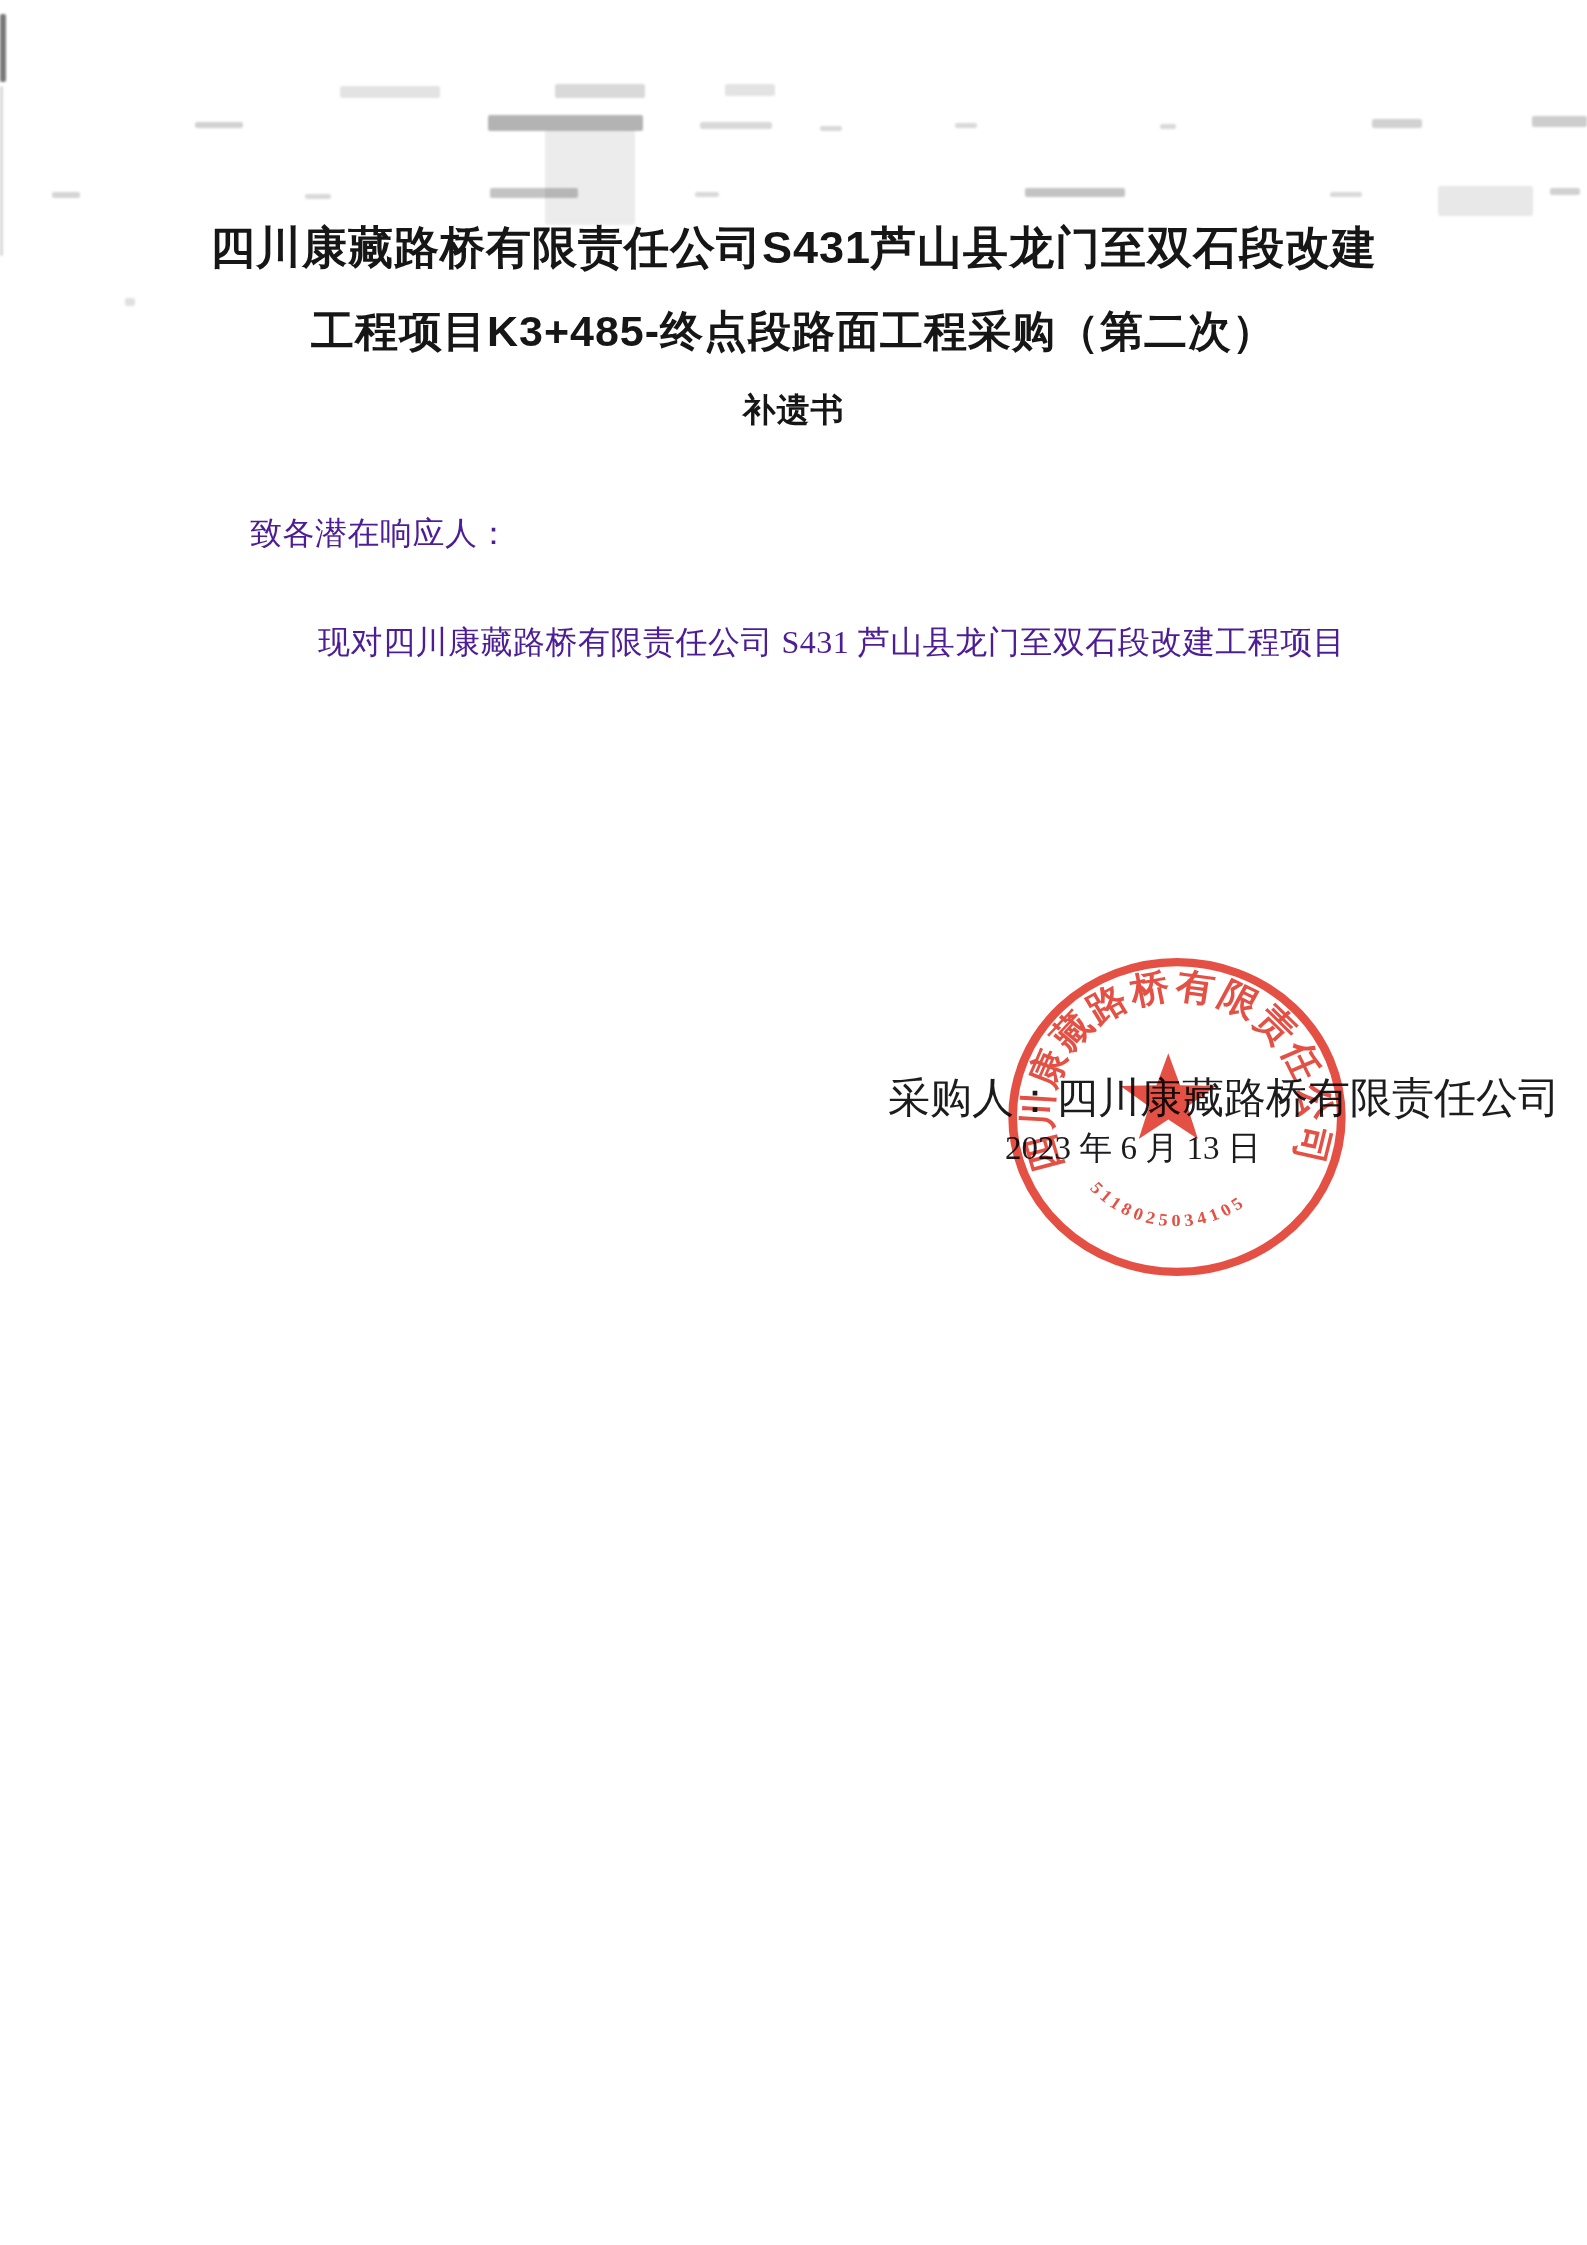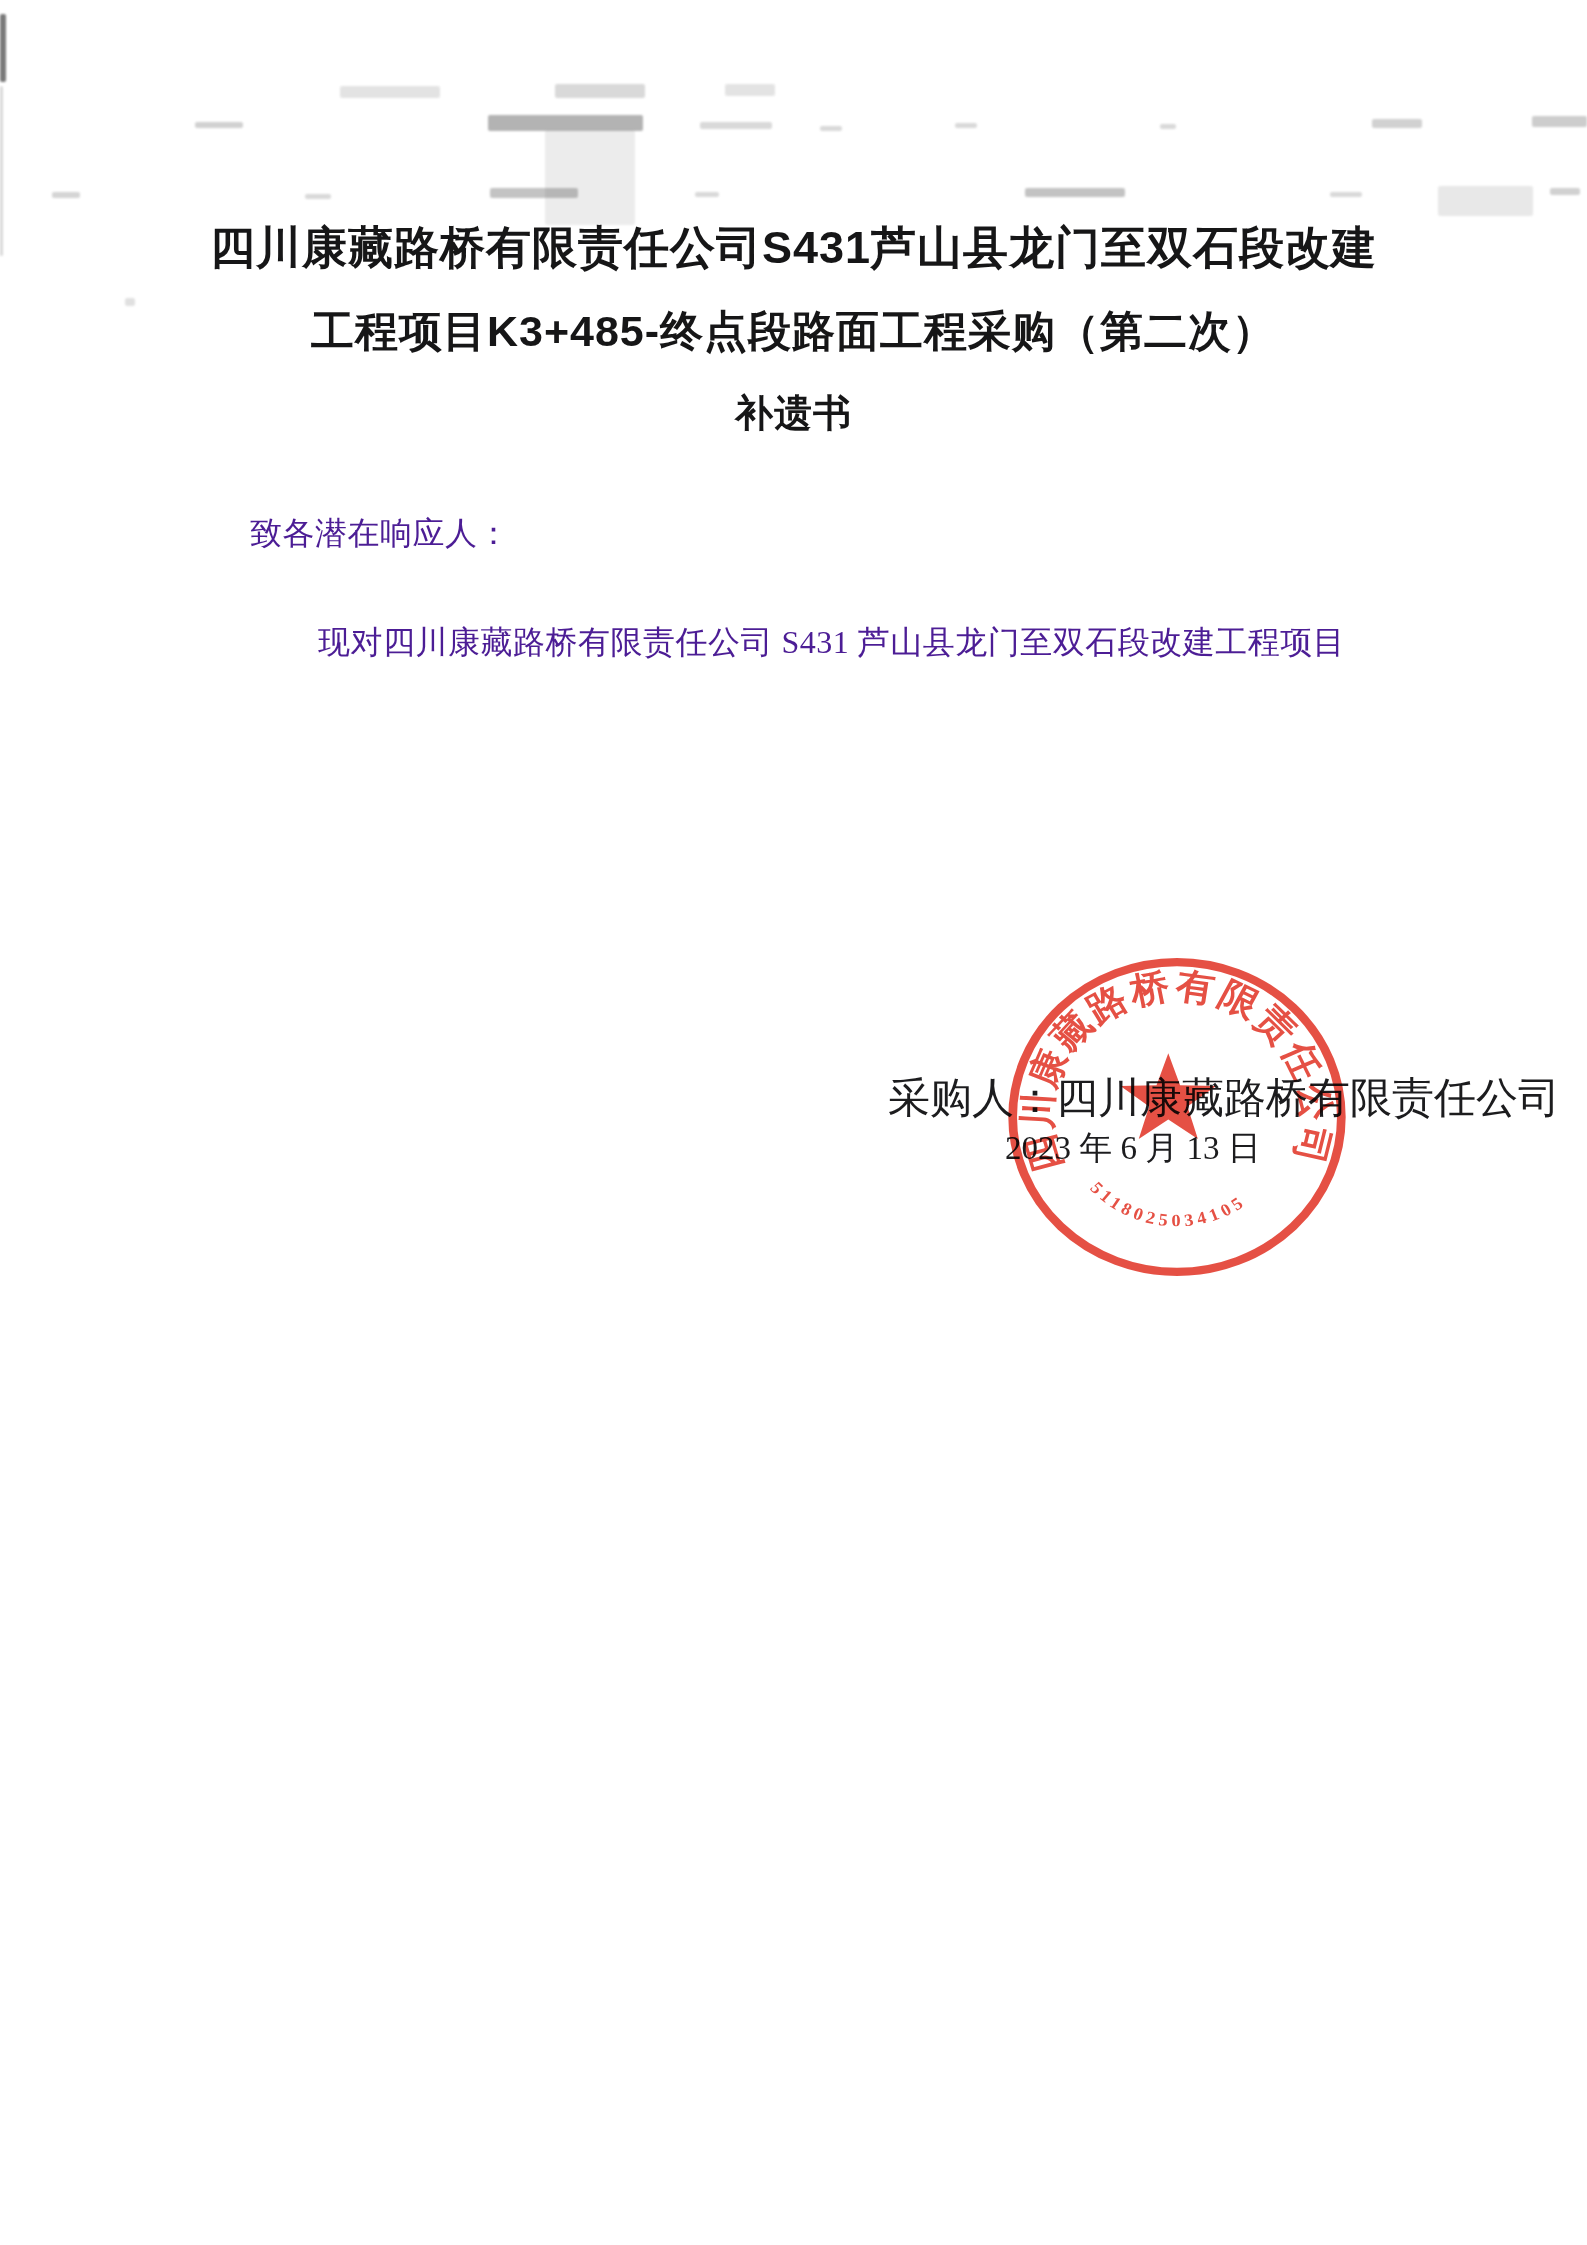--- a/index.html
+++ b/index.html
@@ -28,21 +28,21 @@
     width: 1587px;
     padding-left: 50px;
     box-sizing: border-box;
     text-align: center;
     font-family: "Liberation Sans", "DejaVu Sans", sans-serif;
     font-weight: 700;
     color: #161617;
   }
   .title-line1 { position: absolute; left: 0; right: 0; top: 218px; font-size: 45px; letter-spacing: 1px; }
   .title-line2 { position: absolute; left: 0; right: 0; top: 303px; font-size: 43px; letter-spacing: 1px; }
-  .title-line3 { position: absolute; left: 0; right: 0; top: 388px; font-size: 38px; letter-spacing: 1px; }
+  .title-line3 { position: absolute; left: 0; right: 0; top: 388px; font-size: 33px; letter-spacing: 1px; }
   
   .bodyline {
     position: absolute;
     left: 250px;
     font-size: 32px;
     letter-spacing: 0.5px;
     white-space: pre;
     color: #4c1d95;
   }
   .indent { padding-left: 68px; }

